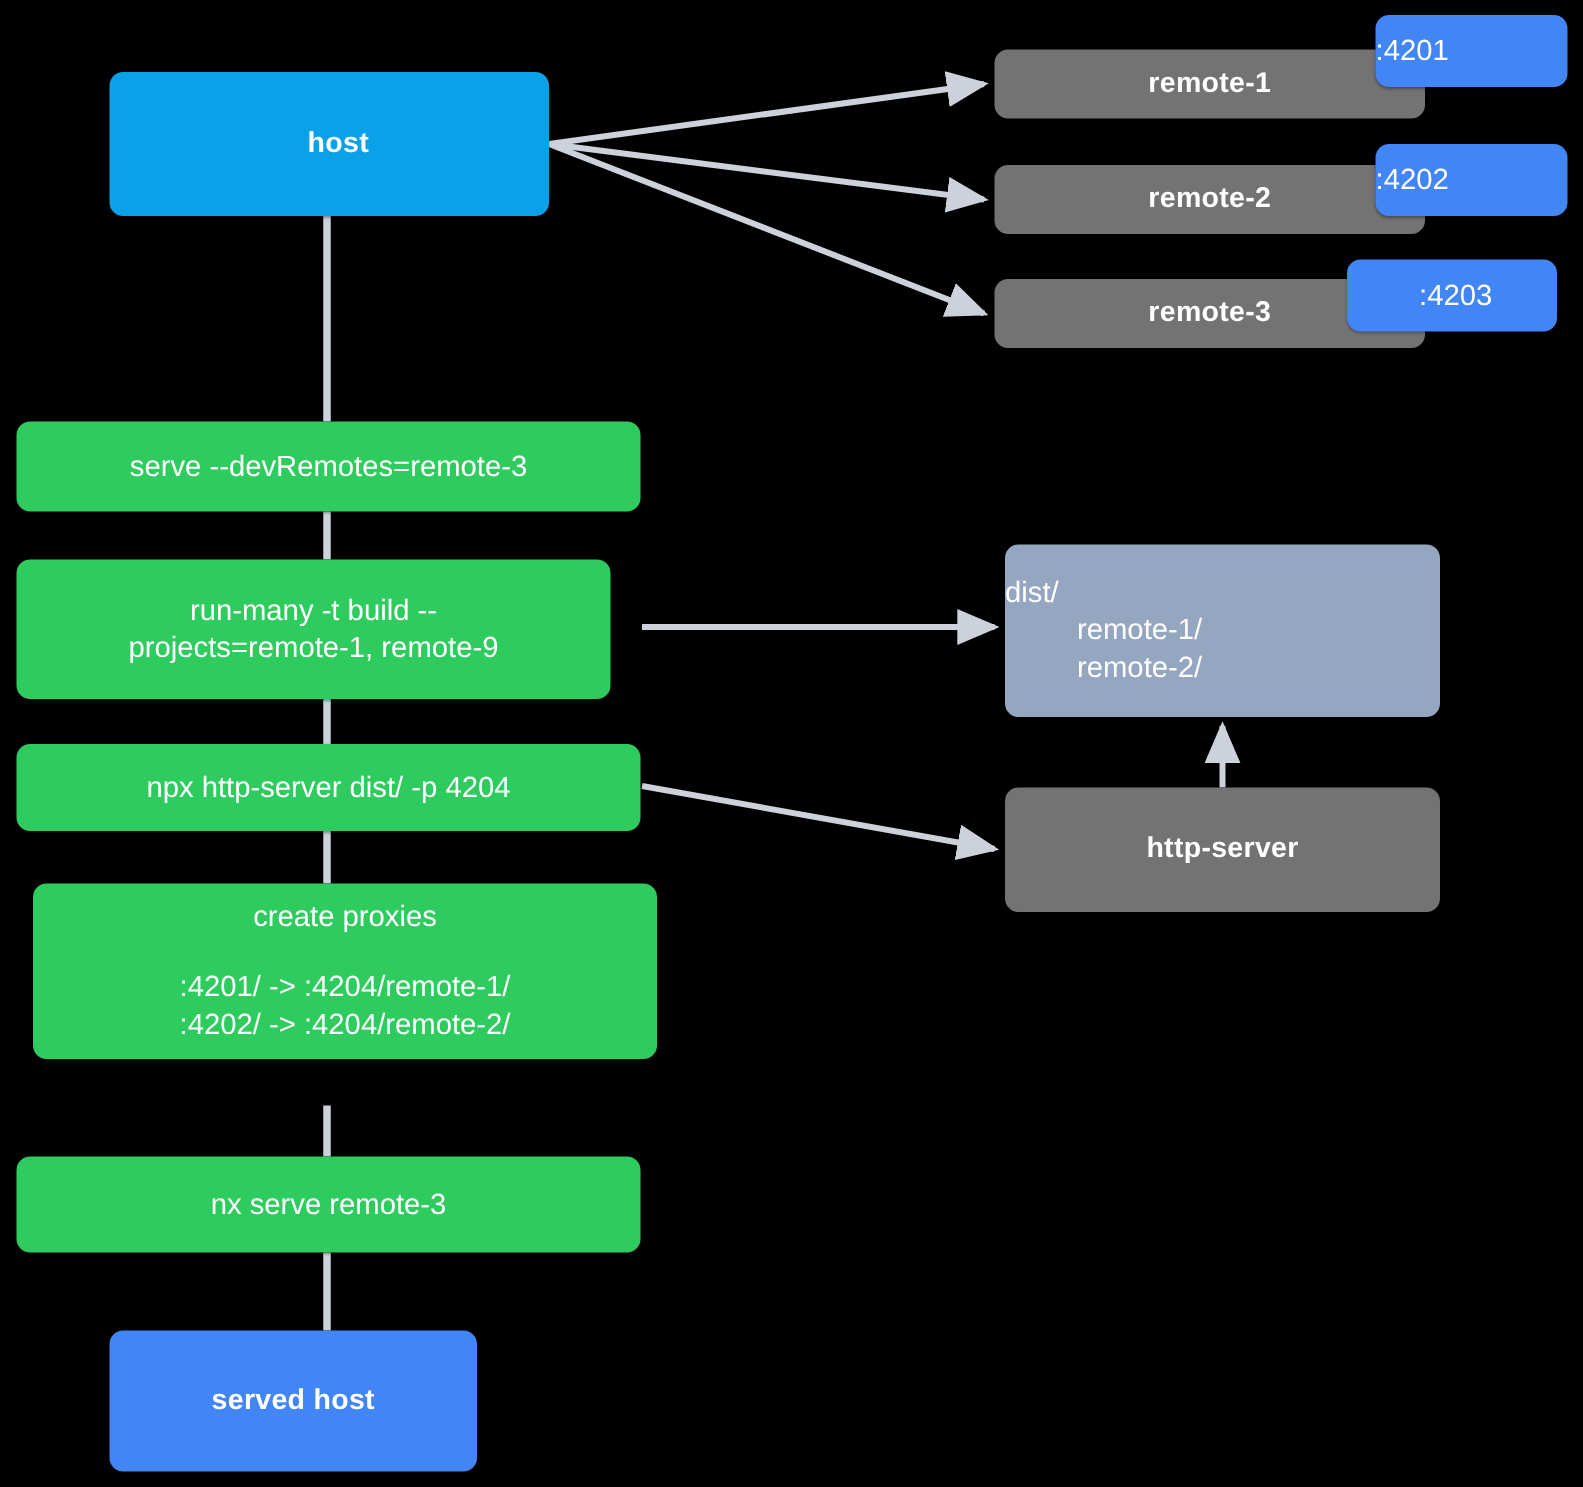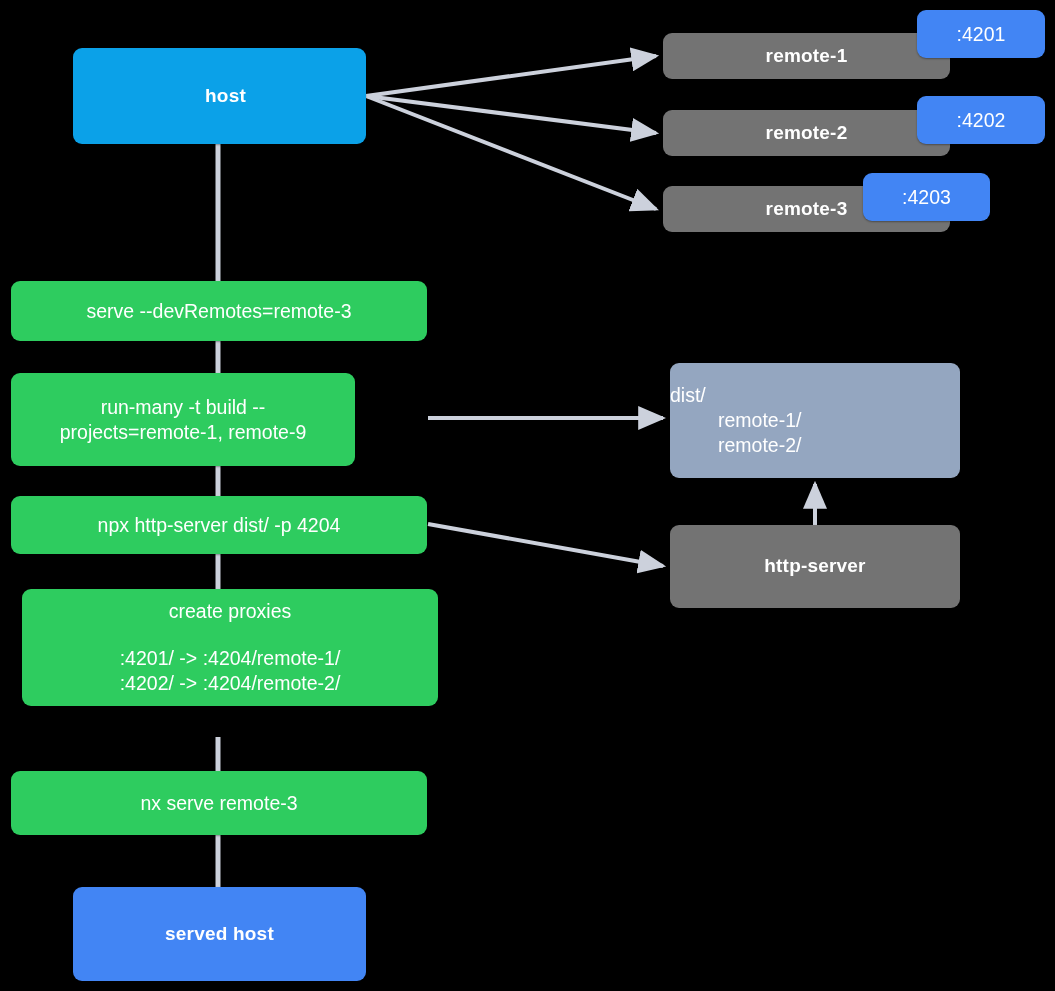--- a/index.html
+++ b/index.html
@@ -72,21 +72,21 @@
   }
   .badge {
     position: absolute;
     box-sizing: border-box;
     background: #4285f4;
     border-radius: 9px;
     color: #ffffff;
     font-size: 19.5px;
     display: flex;
     align-items: center;
-    justify-content: center;
+    justify-content: flex-start;
     box-shadow: 0 1px 2px rgba(0,0,0,0.35);
   }
   .cmd-line { display: block; }
   .cmd-gap { display: block; height: 22px; }
   .store-indent { padding-left: 48px; display: block; }
   .store-line { display: block; }
 </style>
 </head>
 <body>
 
@@ -131,49 +131,49 @@
   <div class="node remote" style="left:663px; top:110px; width:287px; height:46px;">
     <span>remote-2</span>
   </div>
   <div class="badge" style="left:917px; top:96px; width:128px; height:48px;">
     <span>:4202</span>
   </div>
 
   <div class="node remote" style="left:663px; top:186px; width:287px; height:46px;">
     <span>remote-3</span>
   </div>
-  <div class="badge" style="left:863px; top:173px; width:127px; height:48px;">
+  <div class="badge" style="left:898px; top:173px; width:140px; height:48px;padding-left:48px;">
     <span>:4203</span>
   </div>
 
   <div class="node cmd" style="left:11px; top:281px; width:416px; height:60px;">
     <span class="cmd-line">serve --devRemotes=remote-3</span>
   </div>
 
-  <div class="node cmd" style="left:11px; top:373px; width:344px; height:93px;text-align:right;">
+  <div class="node cmd" style="left:11px; top:373px; width:396px; height:93px;text-align:right;">
     <span class="cmd-line">run-many -t build --</span>
     <span class="cmd-line">projects=remote-1, remote-9</span>
   </div>
 
   <div class="node cmd" style="left:11px; top:496px; width:416px; height:58px;">
     <span class="cmd-line">npx http-server dist/ -p 4204</span>
   </div>
 
   <div class="node cmd" style="left:22px; top:589px; width:416px; height:117px;">
     <span class="cmd-line">create proxies</span>
     <span class="cmd-gap"></span>
     <span class="cmd-line">:4201/ -&gt; :4204/remote-1/</span>
     <span class="cmd-line">:4202/ -&gt; :4204/remote-2/</span>
   </div>
 
   <div class="node cmd" style="left:11px; top:771px; width:416px; height:64px;">
     <span class="cmd-line">nx serve remote-3</span>
   </div>
 
-  <div class="node served" style="left:73px; top:887px; width:293px; height:94px;">
+  <div class="node served" style="left:73px; top:887px; width:245px; height:94px;">
     <span>served host</span>
   </div>
 
   <div class="node store" style="left:670px; top:363px; width:290px; height:115px;">
     <span class="store-line">dist/</span>
     <span class="store-indent">remote-1/</span>
     <span class="store-indent">remote-2/</span>
   </div>
 
   <div class="node remote" style="left:670px; top:525px; width:290px; height:83px;">

